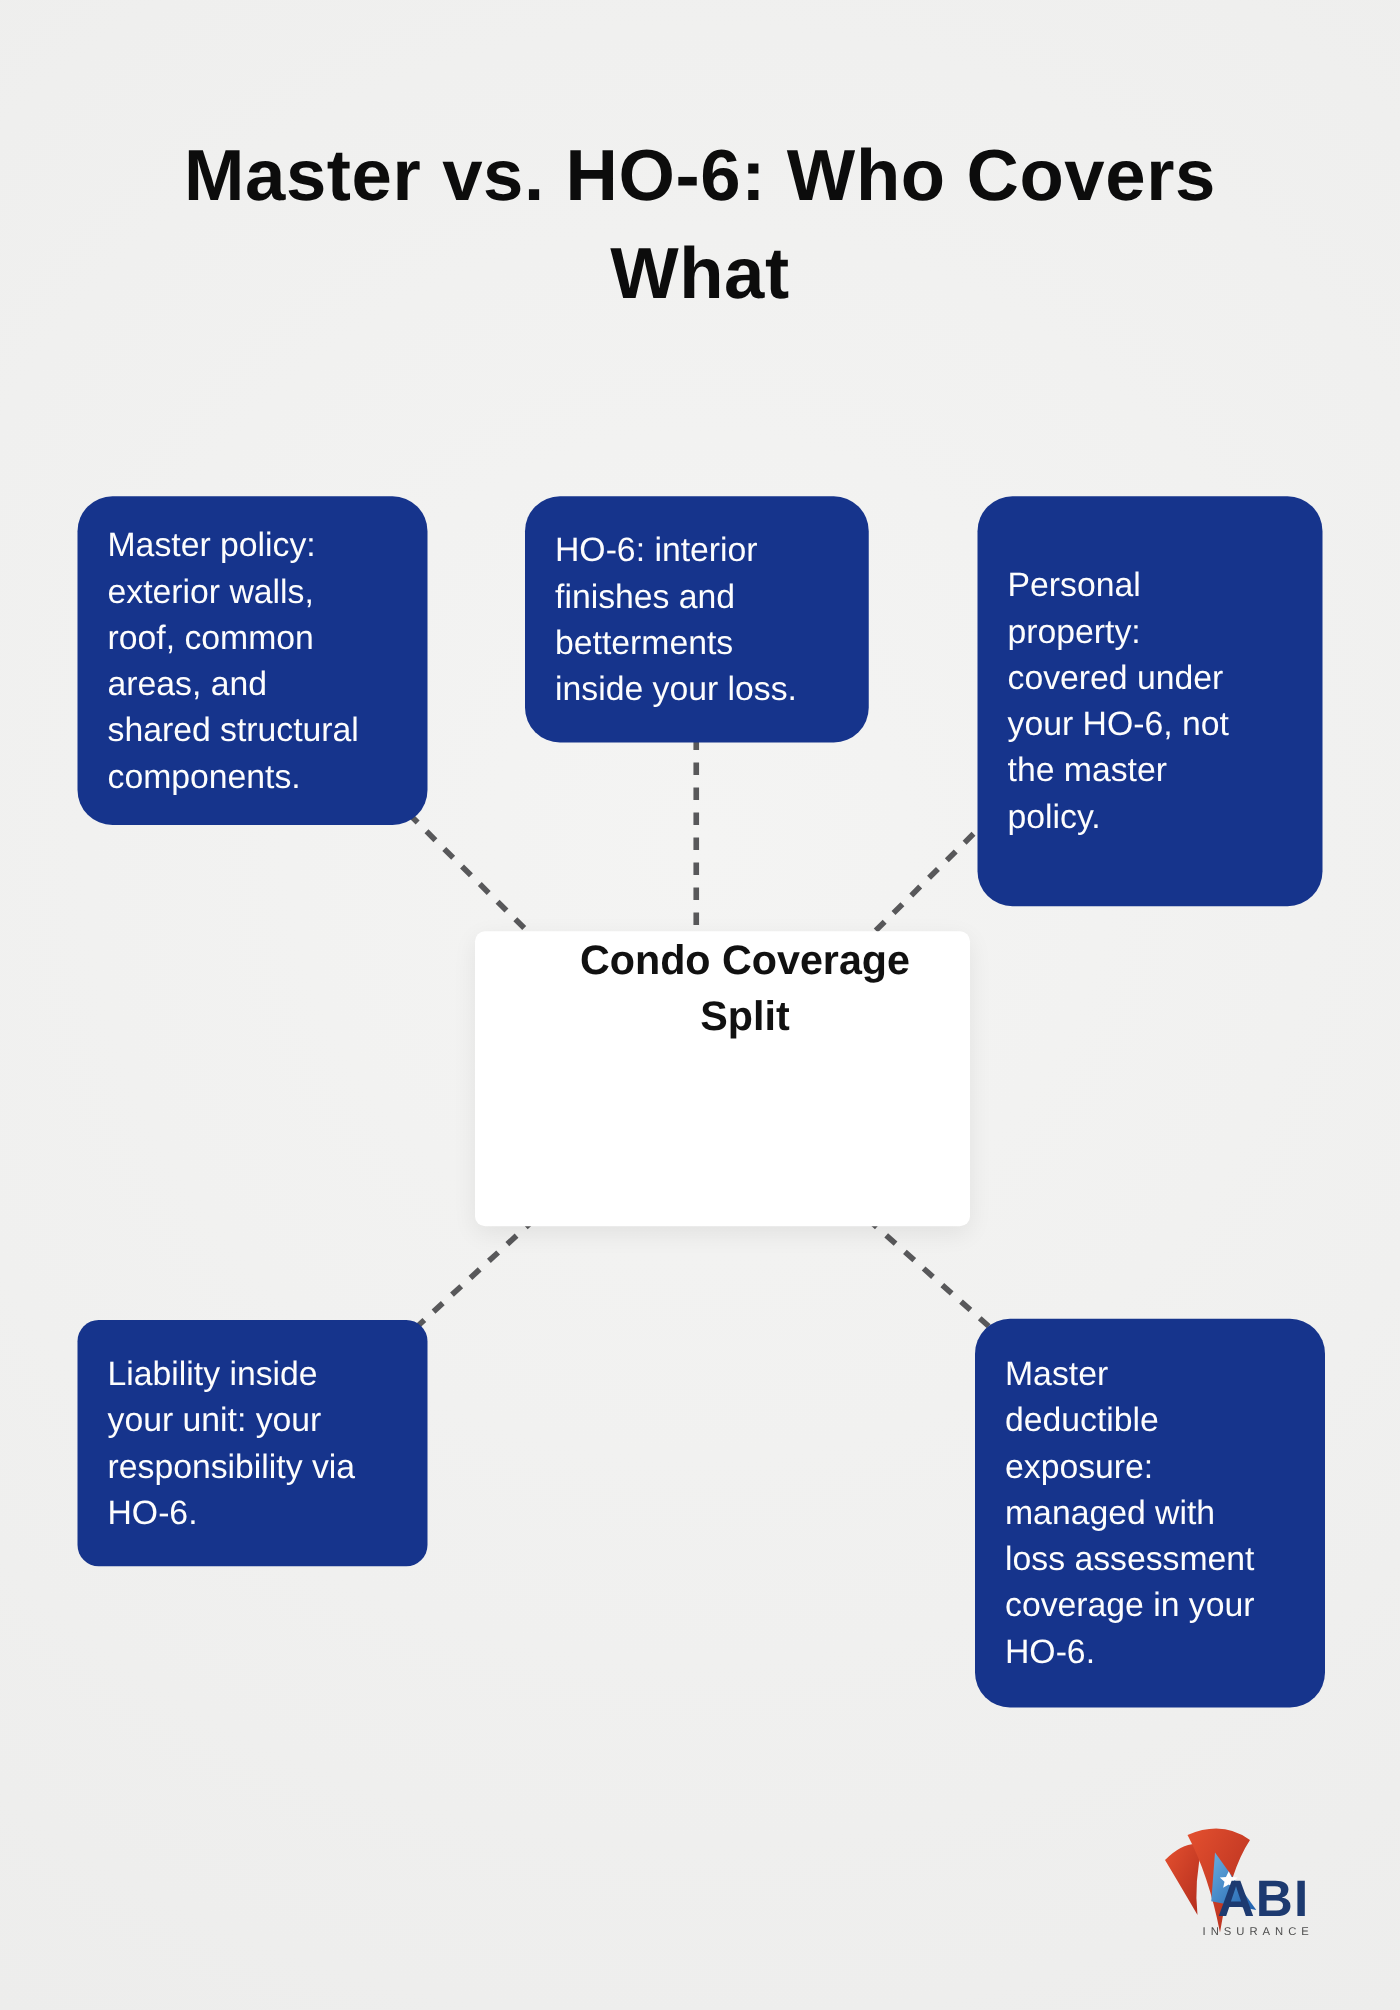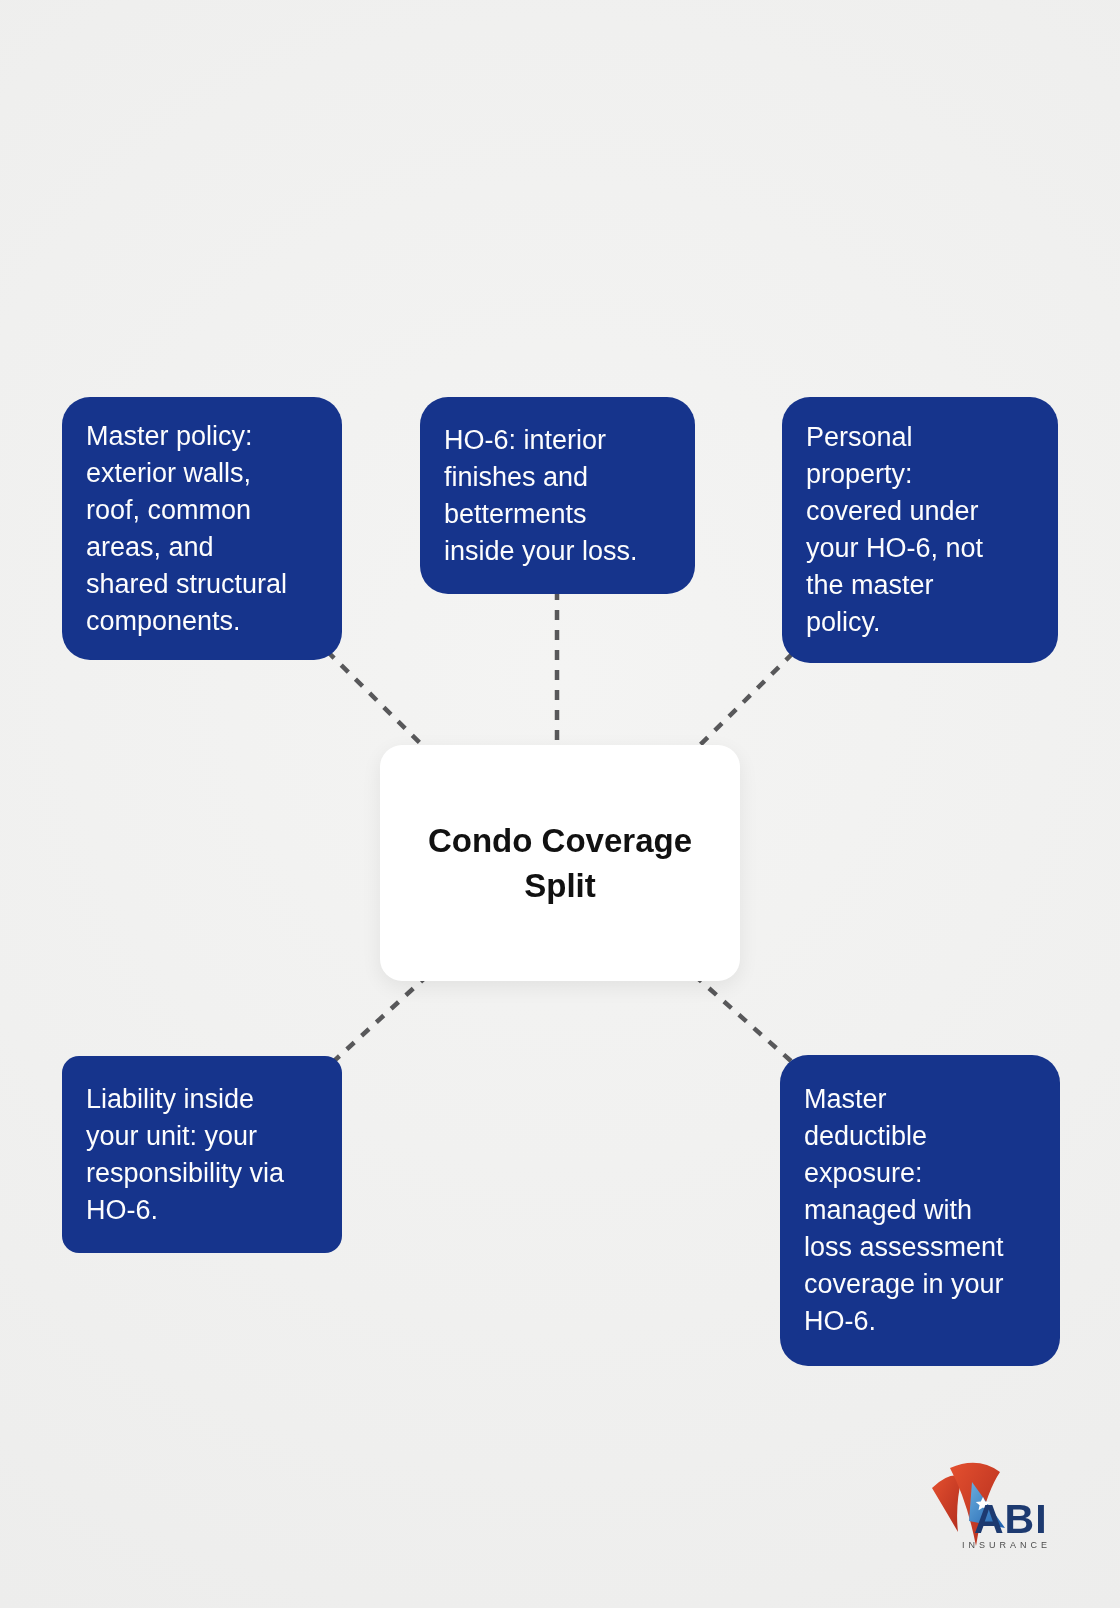--- a/index.html
+++ b/index.html
@@ -38,39 +38,40 @@
     font-size: 27px;
     line-height: 37px;
     padding: 20px 24px;
     box-sizing: border-box;
     display: flex;
     align-items: center;
     white-space: pre-line;
   }
   .node-tl { left: 62px;  top: 397px;  width: 280px; height: 263px; }
   .node-tm { left: 420px; top: 397px;  width: 275px; height: 197px; }
-  .node-tr { left: 782px; top: 397px;  width: 276px; height: 266px; }
+  .node-tr { left: 782px; top: 397px;  width: 276px; height: 328px; }
   .node-bl { left: 62px;  top: 1056px; width: 280px; height: 197px; border-radius: 17px; }
   .node-br { left: 780px; top: 1055px; width: 280px; height: 311px; }
   .center-node {
     position: absolute;
     left: 380px; top: 745px;
     width: 360px; height: 236px;
     background: #ffffff;
-    border-radius: 22px;
+    border-radius: 8px;
     box-shadow: 0 6px 20px rgba(0,0,0,0.07);
     display: flex;
-    align-items: center;
+    align-items: flex-start;
     justify-content: center;
     text-align: center;
     font-size: 33px;
     font-weight: bold;
     line-height: 45px;
     color: #111111;
     white-space: pre-line;
+    padding-left: 36px;
   }
   .logo {
     position: absolute;
     left: 912px; top: 1456px;
     width: 152px; height: 102px;
   }
   .logo svg { position: absolute; left: 0; top: 0; }
   .logo-brand {
     position: absolute;
     left: 62px; top: 40px;
@@ -98,20 +99,22 @@
   <svg class="connectors" width="1120" height="1608" viewBox="0 0 1120 1608" xmlns="http://www.w3.org/2000/svg">
     <g stroke="#58585a" stroke-width="4.5" stroke-dasharray="10 10" fill="none">
       <line x1="327" y1="651" x2="428" y2="751"></line>
       <line x1="557" y1="590" x2="557" y2="749"></line>
       <line x1="793" y1="653" x2="694" y2="751"></line>
       <line x1="428" y1="975" x2="334" y2="1061"></line>
       <line x1="694" y1="975" x2="791" y2="1061"></line>
     </g>
   </svg>
 
+  <div class="title">Master vs. HO-6: Who Covers
+What</div>
 
   <div class="node node-tl">
     <span>Master policy:
 exterior walls,
 roof, common
 areas, and
 shared structural
 components.</span>
   </div>
   <div class="node node-tm">

